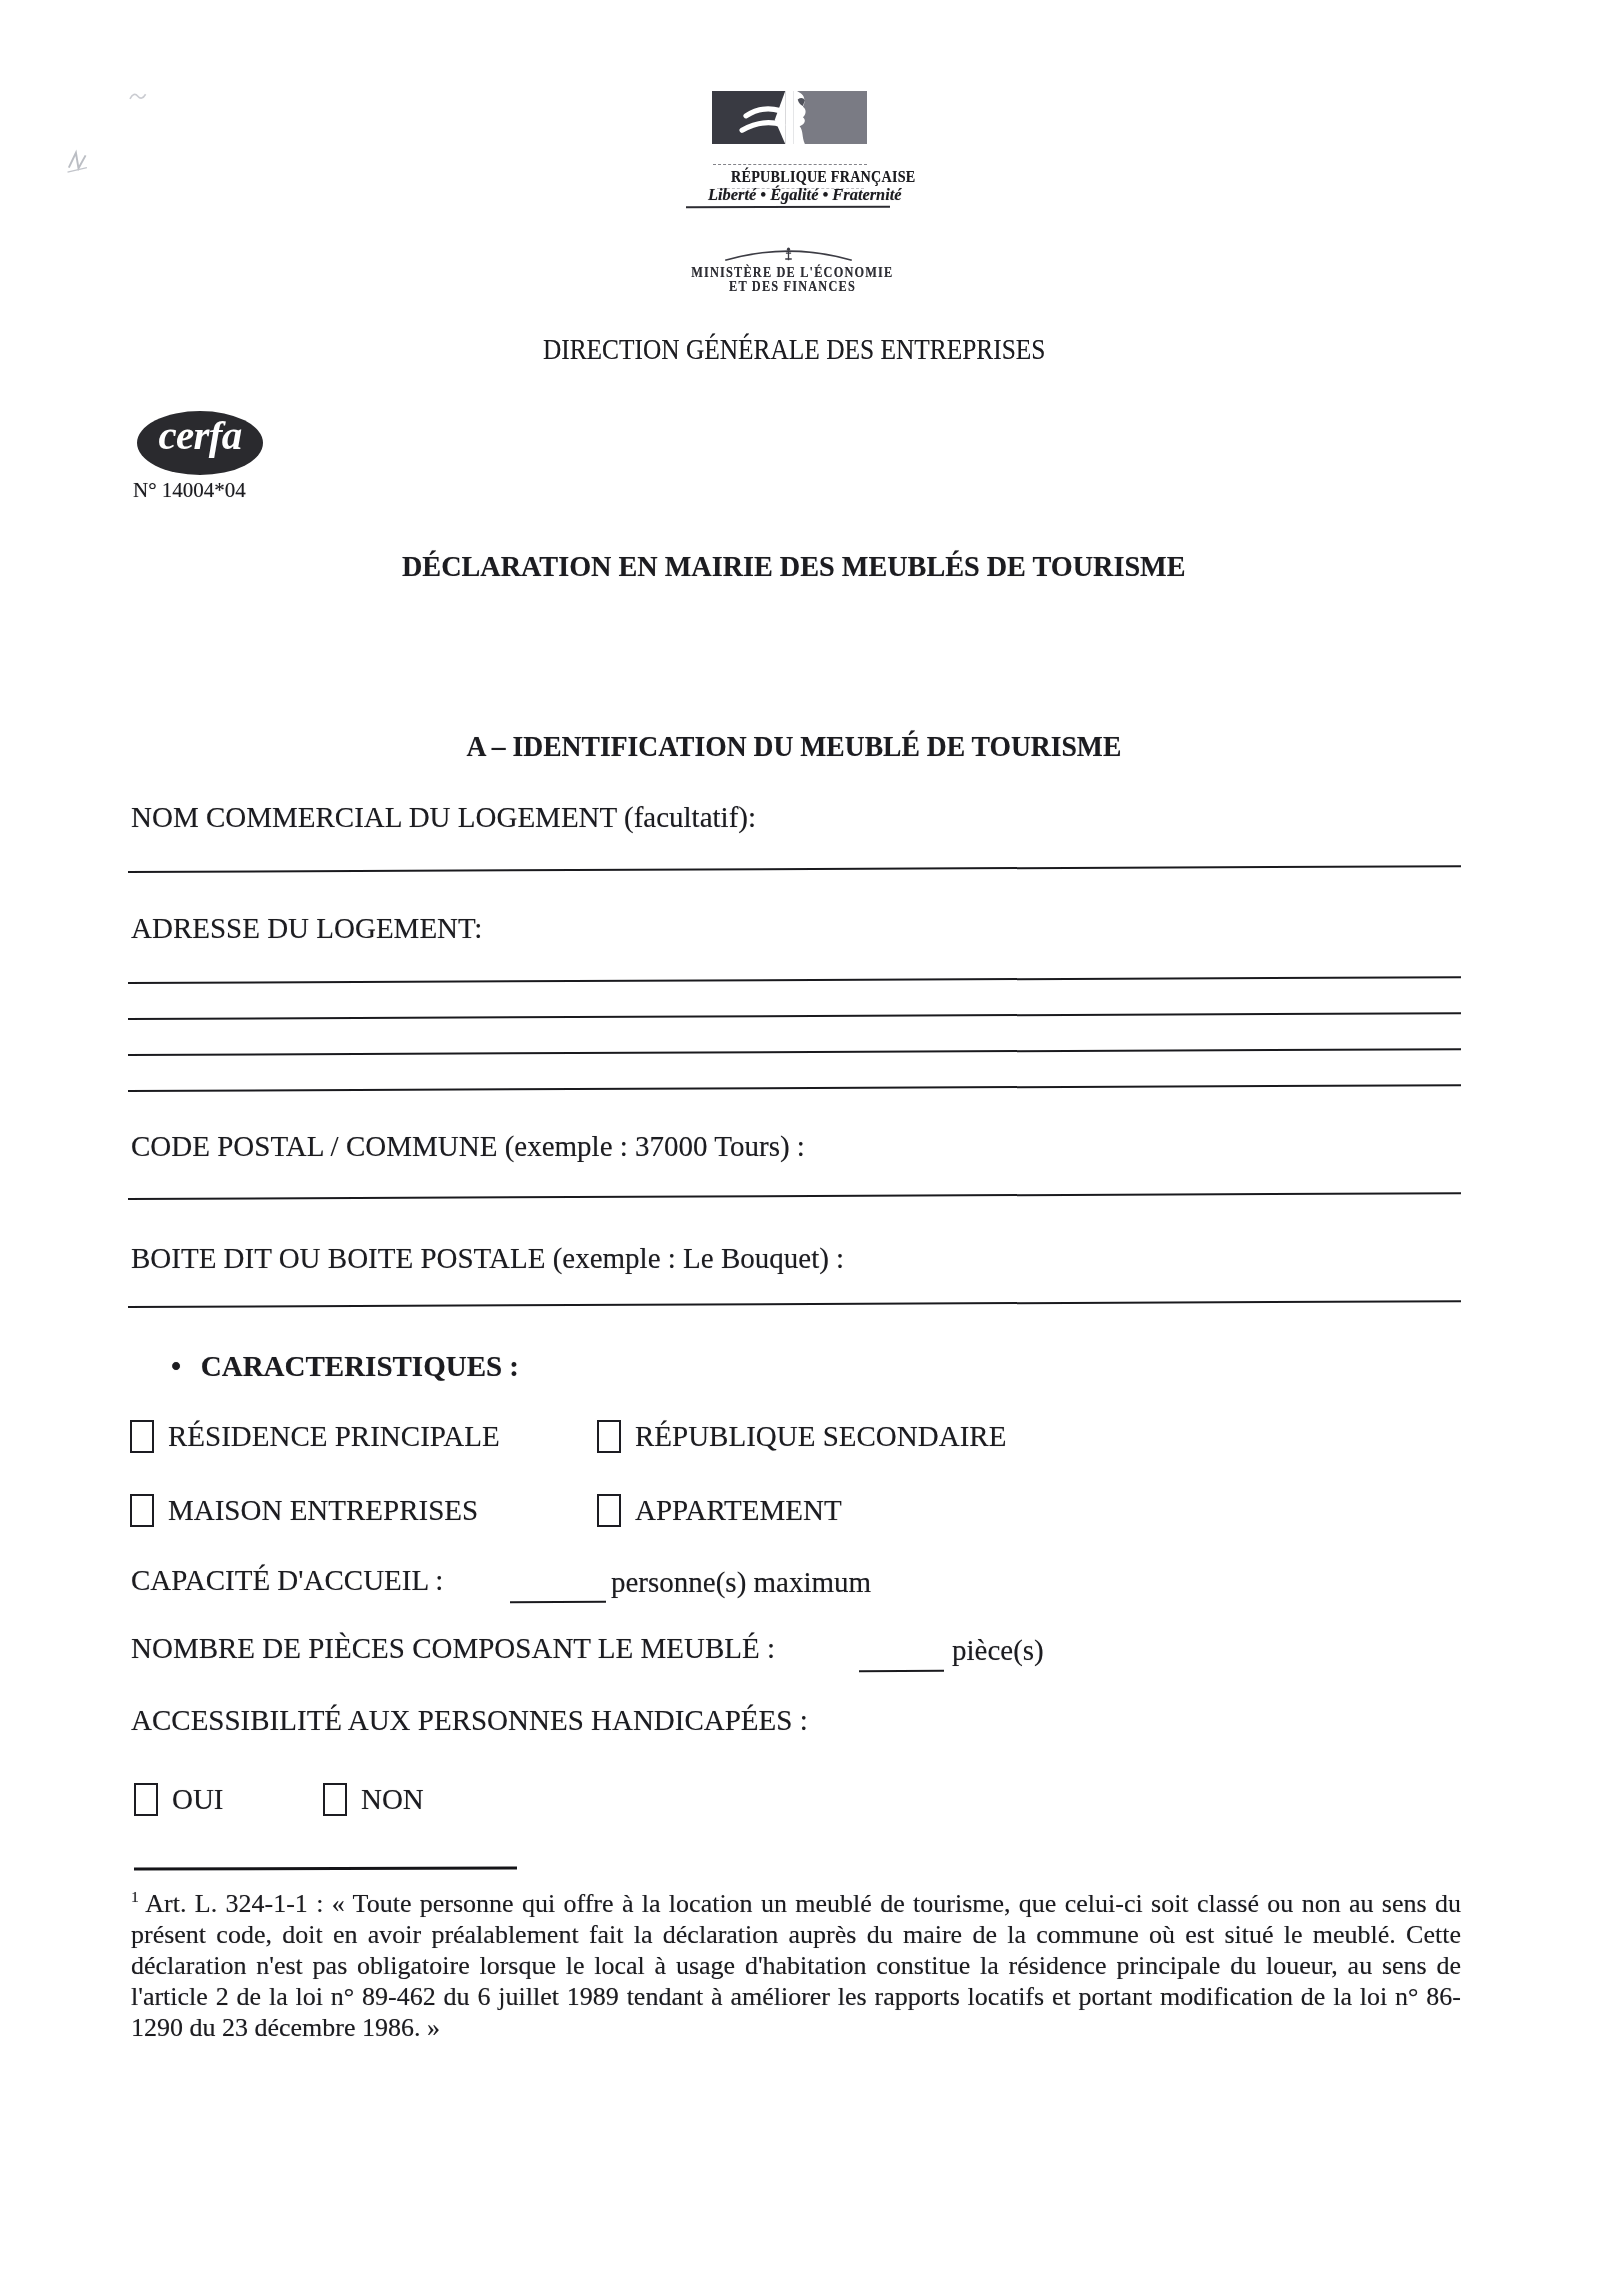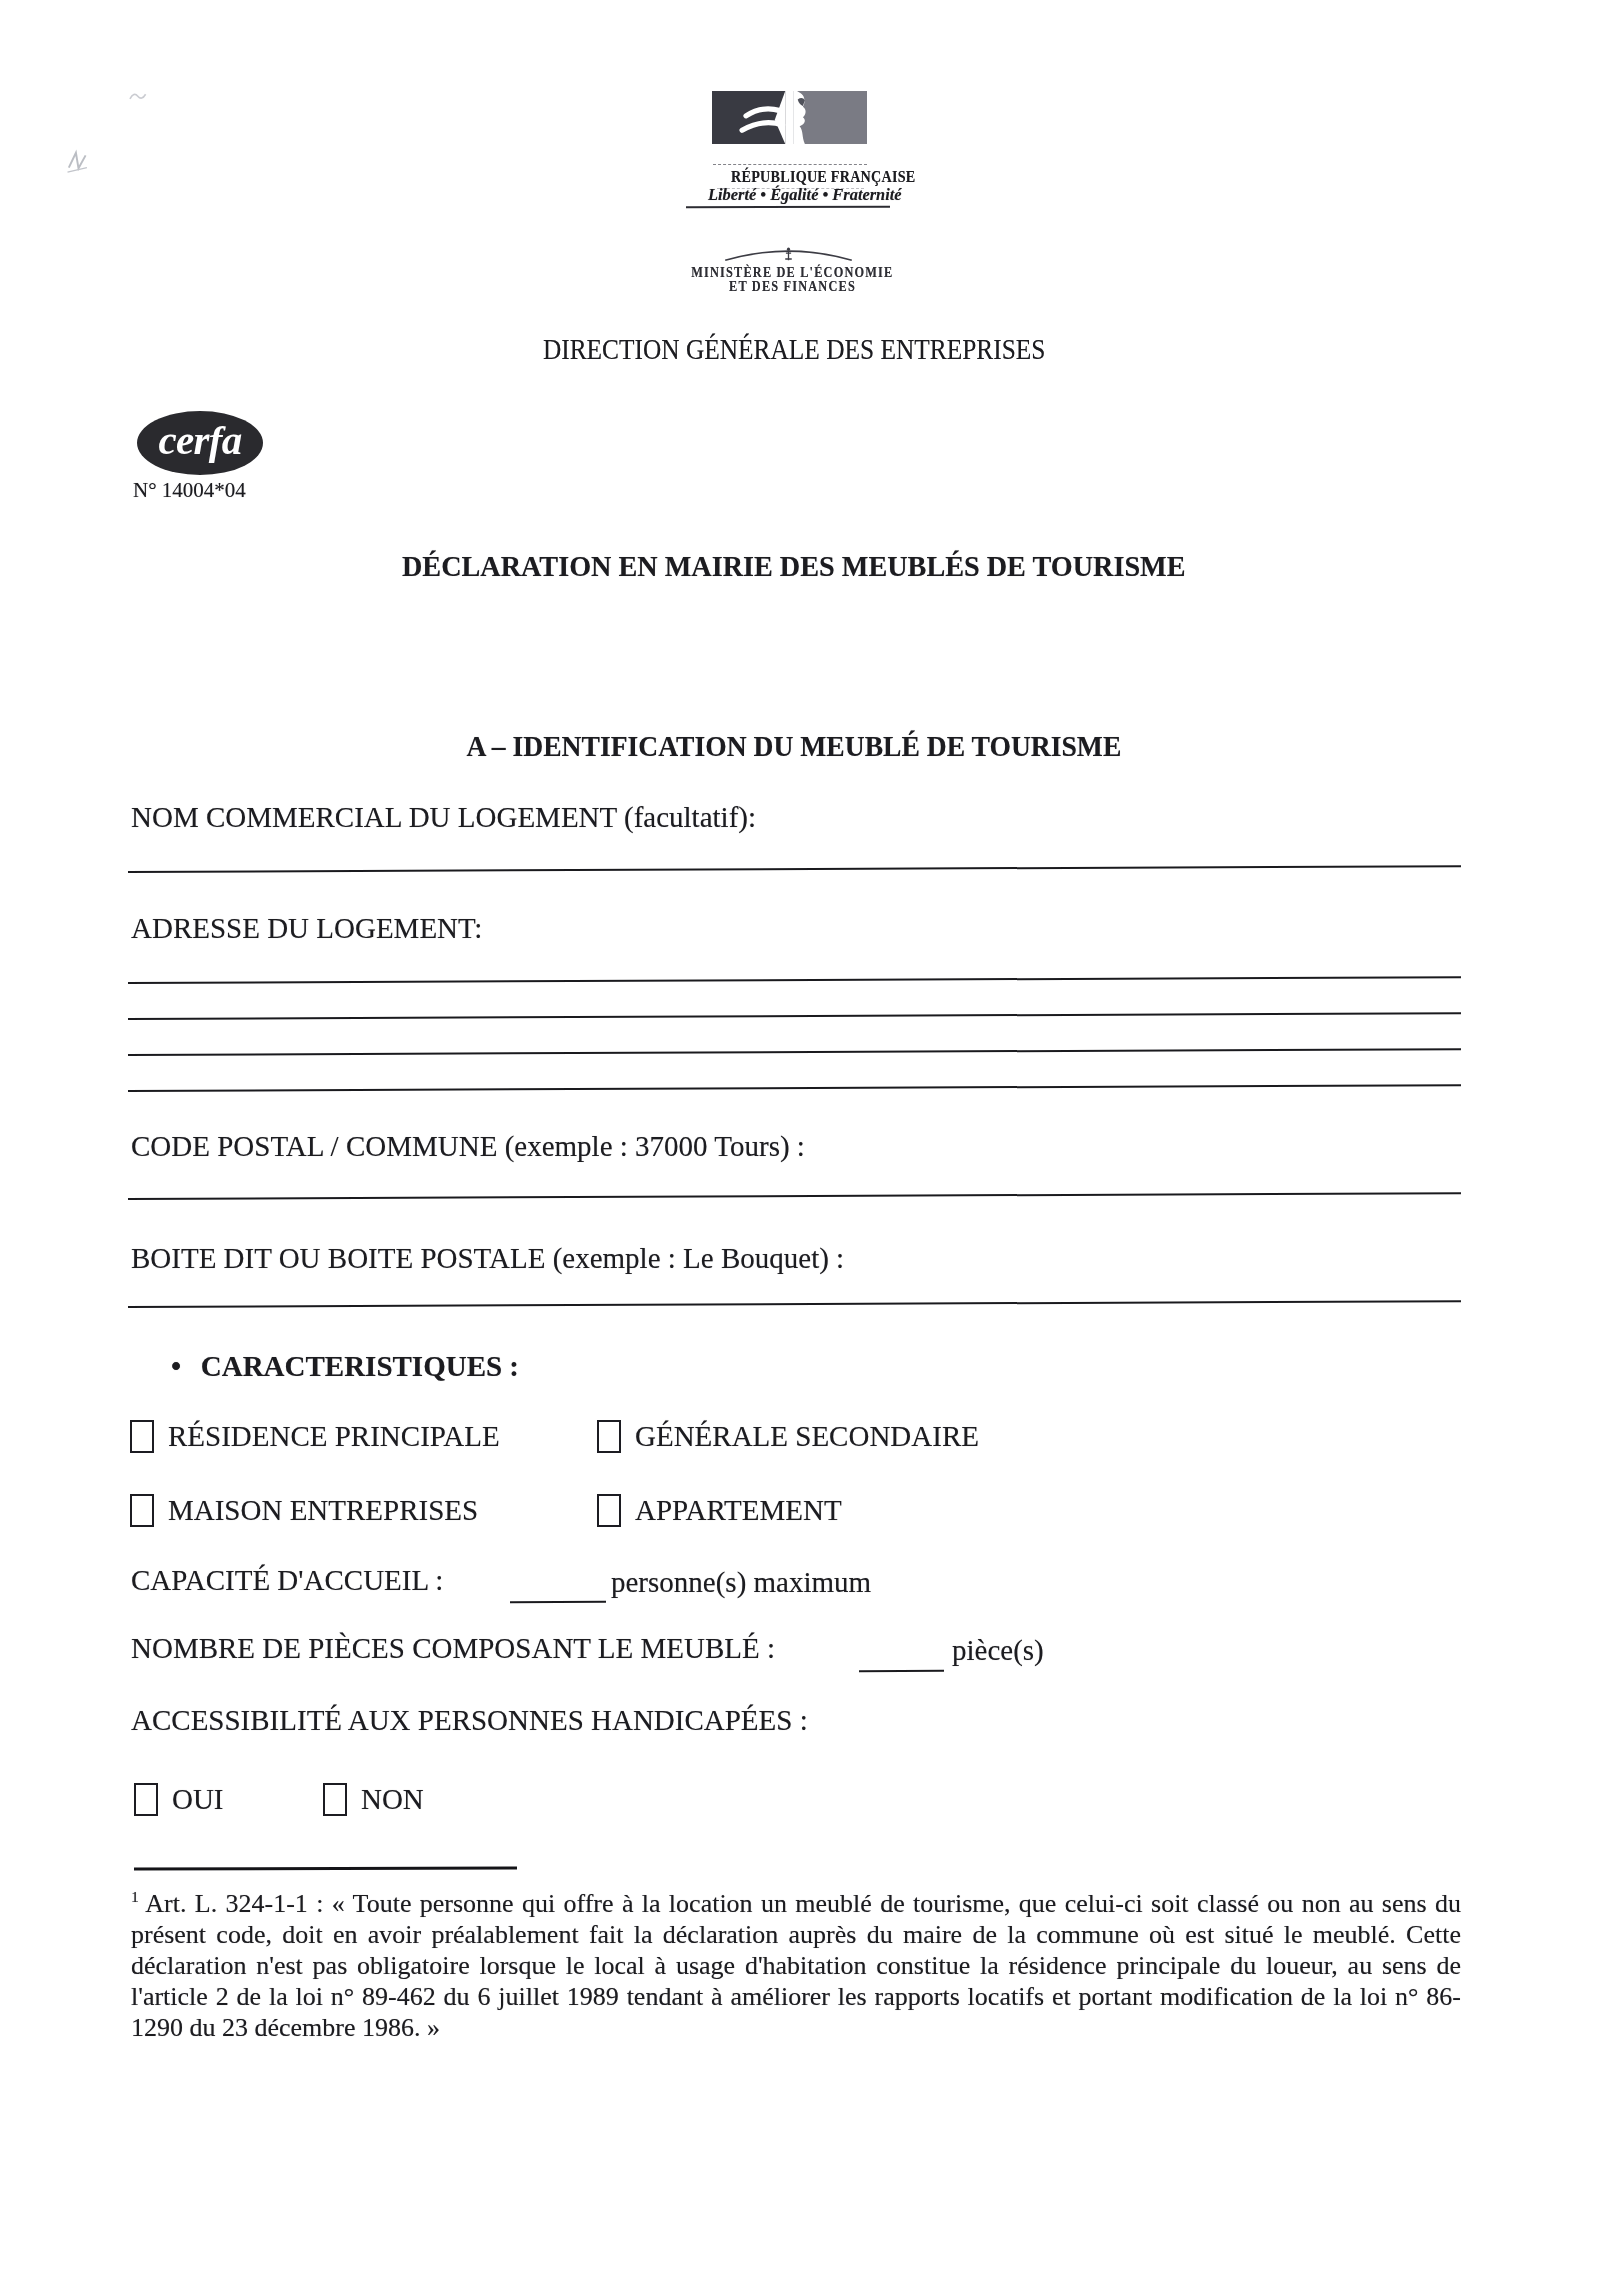--- a/index.html
+++ b/index.html
@@ -19,21 +19,21 @@
   .hdr-divider{left:686px;top:206px;width:204px;height:2px;background:#2c2c32;transform:rotate(-.1deg);}
   .ministry-arc{left:720px;top:240px;width:137px;height:23.6px;}
   .ministry-l1,.ministry-l2{left:658px;width:268px;text-align:center;white-space:nowrap;}
   .ministry-l1{top:265px;}
   .ministry-l2{top:279px;}
   .ministry-l1 span,.ministry-l2 span{display:inline-block;font-weight:bold;font-size:13.7px;letter-spacing:1.3px;transform:scaleX(.9);transform-origin:center;color:#2e2e34;}
   .direction{left:128px;top:333px;width:1332px;text-align:center;white-space:nowrap;}
   .direction span{display:inline-block;font-size:29.5px;transform:scaleX(.86);transform-origin:center;}
   
   .cerfa{left:137px;top:411px;width:126px;height:64px;background:#2a2a2e;border-radius:50%;
-         display:flex;align-items:center;justify-content:center;}
+         display:flex;align-items:flex-start;justify-content:center;}
   .cerfa span{color:#fff;font-style:italic;font-weight:bold;font-size:41px;padding-bottom:5.2px;text-shadow:none;letter-spacing:-0.7px;}
   .cerfa-num{left:133px;top:478px;font-size:21px;}
   
   .doc-title{left:128px;top:549px;width:1332px;text-align:center;white-space:nowrap;}
   .doc-title span{display:inline-block;font-weight:bold;font-size:30px;transform:scaleX(.94);transform-origin:center;}
   .intro{left:131px;top:624px;width:1330px;font-size:29px;line-height:35px;}
   .intro .l1{text-align:justify;text-align-last:justify;}
   .section-a{left:128px;top:729px;width:1332px;text-align:center;white-space:nowrap;}
   .section-a span{display:inline-block;font-weight:bold;font-size:30px;transform:scaleX(.92);transform-origin:center;}
   .lbl{font-size:29px;white-space:nowrap;}
@@ -116,21 +116,21 @@
   <span class="lbl bold" style="margin-right:19.6px">•</span>
   <span class="lbl bold">CARACTERISTIQUES :</span>
 </div>
 
 <div class="abs chk" style="left:130px;top:1420px">
   <span class="box"></span>
   <span class="lbl">RÉSIDENCE PRINCIPALE</span>
 </div>
 <div class="abs chk" style="left:597px;top:1420px">
   <span class="box"></span>
-  <span class="lbl">GÉNÉRALE SECONDAIRE</span>
+  <span class="lbl">RÉPUBLIQUE SECONDAIRE</span>
 </div>
 <div class="abs chk" style="left:130px;top:1494px">
   <span class="box"></span>
   <span class="lbl">MAISON ENTREPRISES</span>
 </div>
 <div class="abs chk" style="left:597px;top:1494px">
   <span class="box"></span>
   <span class="lbl">APPARTEMENT</span>
 </div>
 

